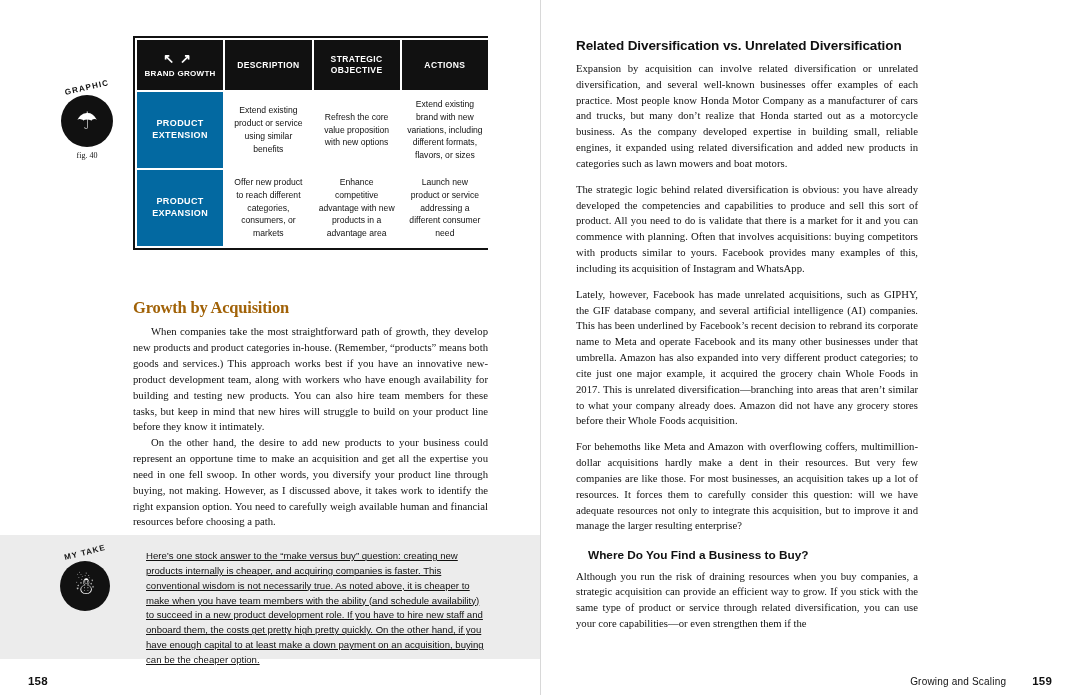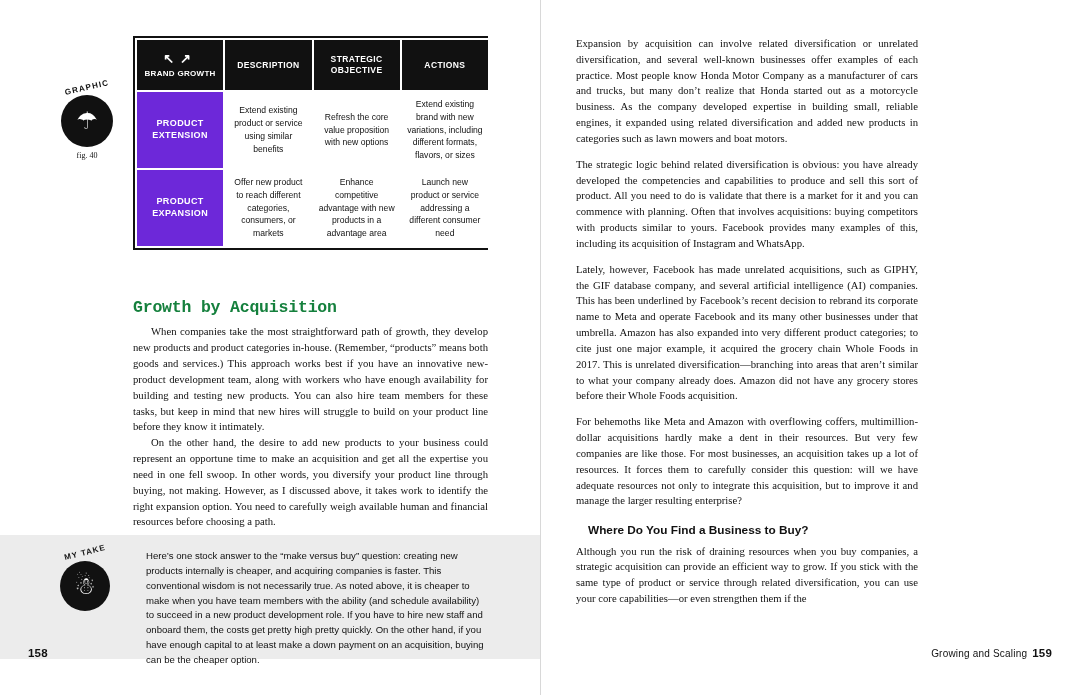--- a/index.html
+++ b/index.html
@@ -74,21 +74,21 @@
     height: 52px;
   }
   .brand-arrows {
     display: block;
     font-size: 13px;
     line-height: 1;
     margin-bottom: 4px;
     letter-spacing: 6px;
   }
   .row-label {
-    background: #6d28d9;
+    background: #0369a1;
     color: #ffffff;
     font-family: "Liberation Sans", sans-serif;
     font-weight: bold;
     font-size: 9px;
     letter-spacing: 0.4px;
     line-height: 1.3;
     width: 76px;
   }
   .body-cell {
     background: #ffffff;
@@ -151,25 +151,25 @@
     left: 0; top: 0; right: 0; bottom: 0;
     display: flex;
     align-items: center;
     justify-content: center;
     color: #ffffff;
     font-size: 24px;
     line-height: 1;
   }
 
   h2.section-head {
-    font-family: Liberation Mono, monospace;
+    font-family: Liberation Serif, serif;
     font-size: 16.5px;
     font-weight: bold;
     margin: 0 0 4px 0;
-    color: #15803d;
+    color: #a16207;
     letter-spacing: -0.2px;
   }
   .body-col {
     position: absolute;
     left: 133px;
     width: 355px;
     font-size: 10.7px;
     line-height: 1.48;
     text-align: justify;
     color: #111111;
@@ -187,20 +187,21 @@
   }
   .mytake-text {
     position: absolute;
     left: 146px;
     top: 14px;
     width: 342px;
     font-family: "Liberation Sans", sans-serif;
     font-size: 9.6px;
     line-height: 1.55;
     color: #111111;
+    text-decoration: underline;
   }
   .mytake-badge {
     position: absolute;
     left: 50px;
     top: 26px;
     width: 70px;
     text-align: center;
   }
   .mytake-circle {
     width: 50px;
@@ -246,28 +247,28 @@
     font-family: "Liberation Sans", sans-serif;
     font-size: 11.8px;
     font-weight: bold;
     margin: 13px 0 4px 12px;
   }
   .right-col p { margin: 0 0 10px 0; text-indent: 0; }
 
   
   .footer {
     position: absolute;
-    bottom: 36px;
+    bottom: 8px;
     font-family: "Liberation Sans", sans-serif;
     font-size: 10px;
     letter-spacing: 0.2px;
     color: #111111;
     display: flex;
     align-items: baseline;
-    gap: 5px;
+    gap: 26px;
   }
   .footer-left { left: 28px; }
   .footer-right { right: 28px; }
   .folio { font-weight: bold; font-size: 11.5px; }
   .runhead { font-weight: bold; }
   .runhead-r { font-weight: normal; }
 </style>
 </head>
 <body>
 
@@ -331,20 +332,21 @@
 
     <div class="footer footer-left">
       <span class="folio">158</span>
     </div>
   </div>
 
   <div class="gutter-line"></div>
 
   <div class="page page-right">
     <div class="right-col">
+      <h2>Related Diversification vs. Unrelated Diversification</h2>
       <p>Expansion by acquisition can involve related diversification or unrelated diversification, and several well-known businesses offer examples of each practice. Most people know Honda Motor Company as a manufacturer of cars and trucks, but many don’t realize that Honda started out as a motorcycle business. As the company developed expertise in building small, reliable engines, it expanded using related diversification and added new products in categories such as lawn mowers and boat motors.</p>
       <p>The strategic logic behind related diversification is obvious: you have already developed the competencies and capabilities to produce and sell this sort of product. All you need to do is validate that there is a market for it and you can commence with planning. Often that involves acquisitions: buying competitors with products similar to yours. Facebook provides many examples of this, including its acquisition of Instagram and WhatsApp.</p>
       <p>Lately, however, Facebook has made unrelated acquisitions, such as GIPHY, the GIF database company, and several artificial intelligence (AI) companies. This has been underlined by Facebook’s recent decision to rebrand its corporate name to Meta and operate Facebook and its many other businesses under that umbrella. Amazon has also expanded into very different product categories; to cite just one major example, it acquired the grocery chain Whole Foods in 2017. This is unrelated diversification—branching into areas that aren’t similar to what your company already does. Amazon did not have any grocery stores before their Whole Foods acquisition.</p>
       <p>For behemoths like Meta and Amazon with overflowing coffers, multimillion-dollar acquisitions hardly make a dent in their resources. But very few companies are like those. For most businesses, an acquisition takes up a lot of resources. It forces them to carefully consider this question: will we have adequate resources not only to integrate this acquisition, but to improve it and manage the larger resulting enterprise?</p>
       <h3>Where Do You Find a Business to Buy?</h3>
       <p>Although you run the risk of draining resources when you buy companies, a strategic acquisition can provide an efficient way to grow. If you stick with the same type of product or service through related diversification, you can use your core capabilities—or even strengthen them if the</p>
     </div>
 
     <div class="footer footer-right">
       <span class="runhead-r">Growing and Scaling</span>

